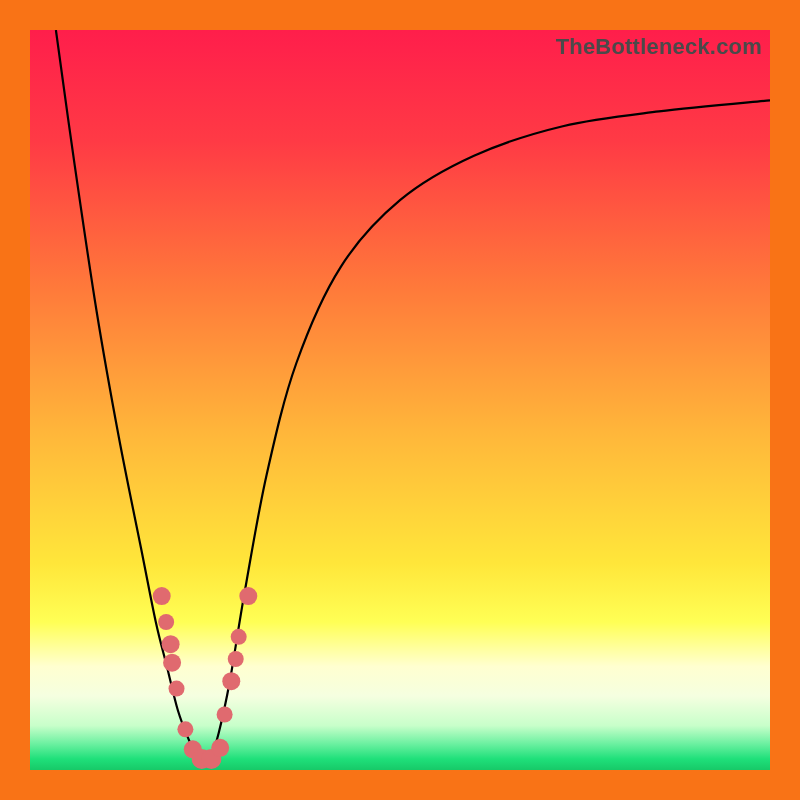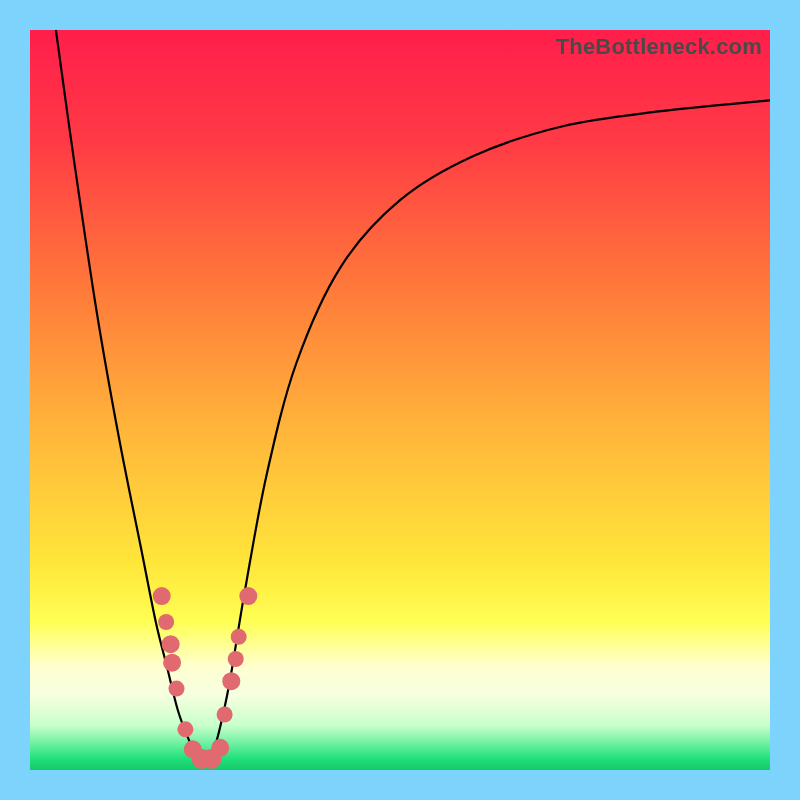--- a/index.html
+++ b/index.html
@@ -10,21 +10,21 @@
     background: #000;
     font-family: Arial, Helvetica, sans-serif;
     overflow: hidden;
   }
   .frame {
     position: absolute;
     left: 0;
     top: 0;
     width: 800px;
     height: 800px;
-    background: #7dd3fc;
+    background: #f97316;
   }
   .plot {
     position: absolute;
     left: 30px;
     top: 30px;
     width: 740px;
     height: 740px;
     overflow: hidden;
   }
   .gradient {

